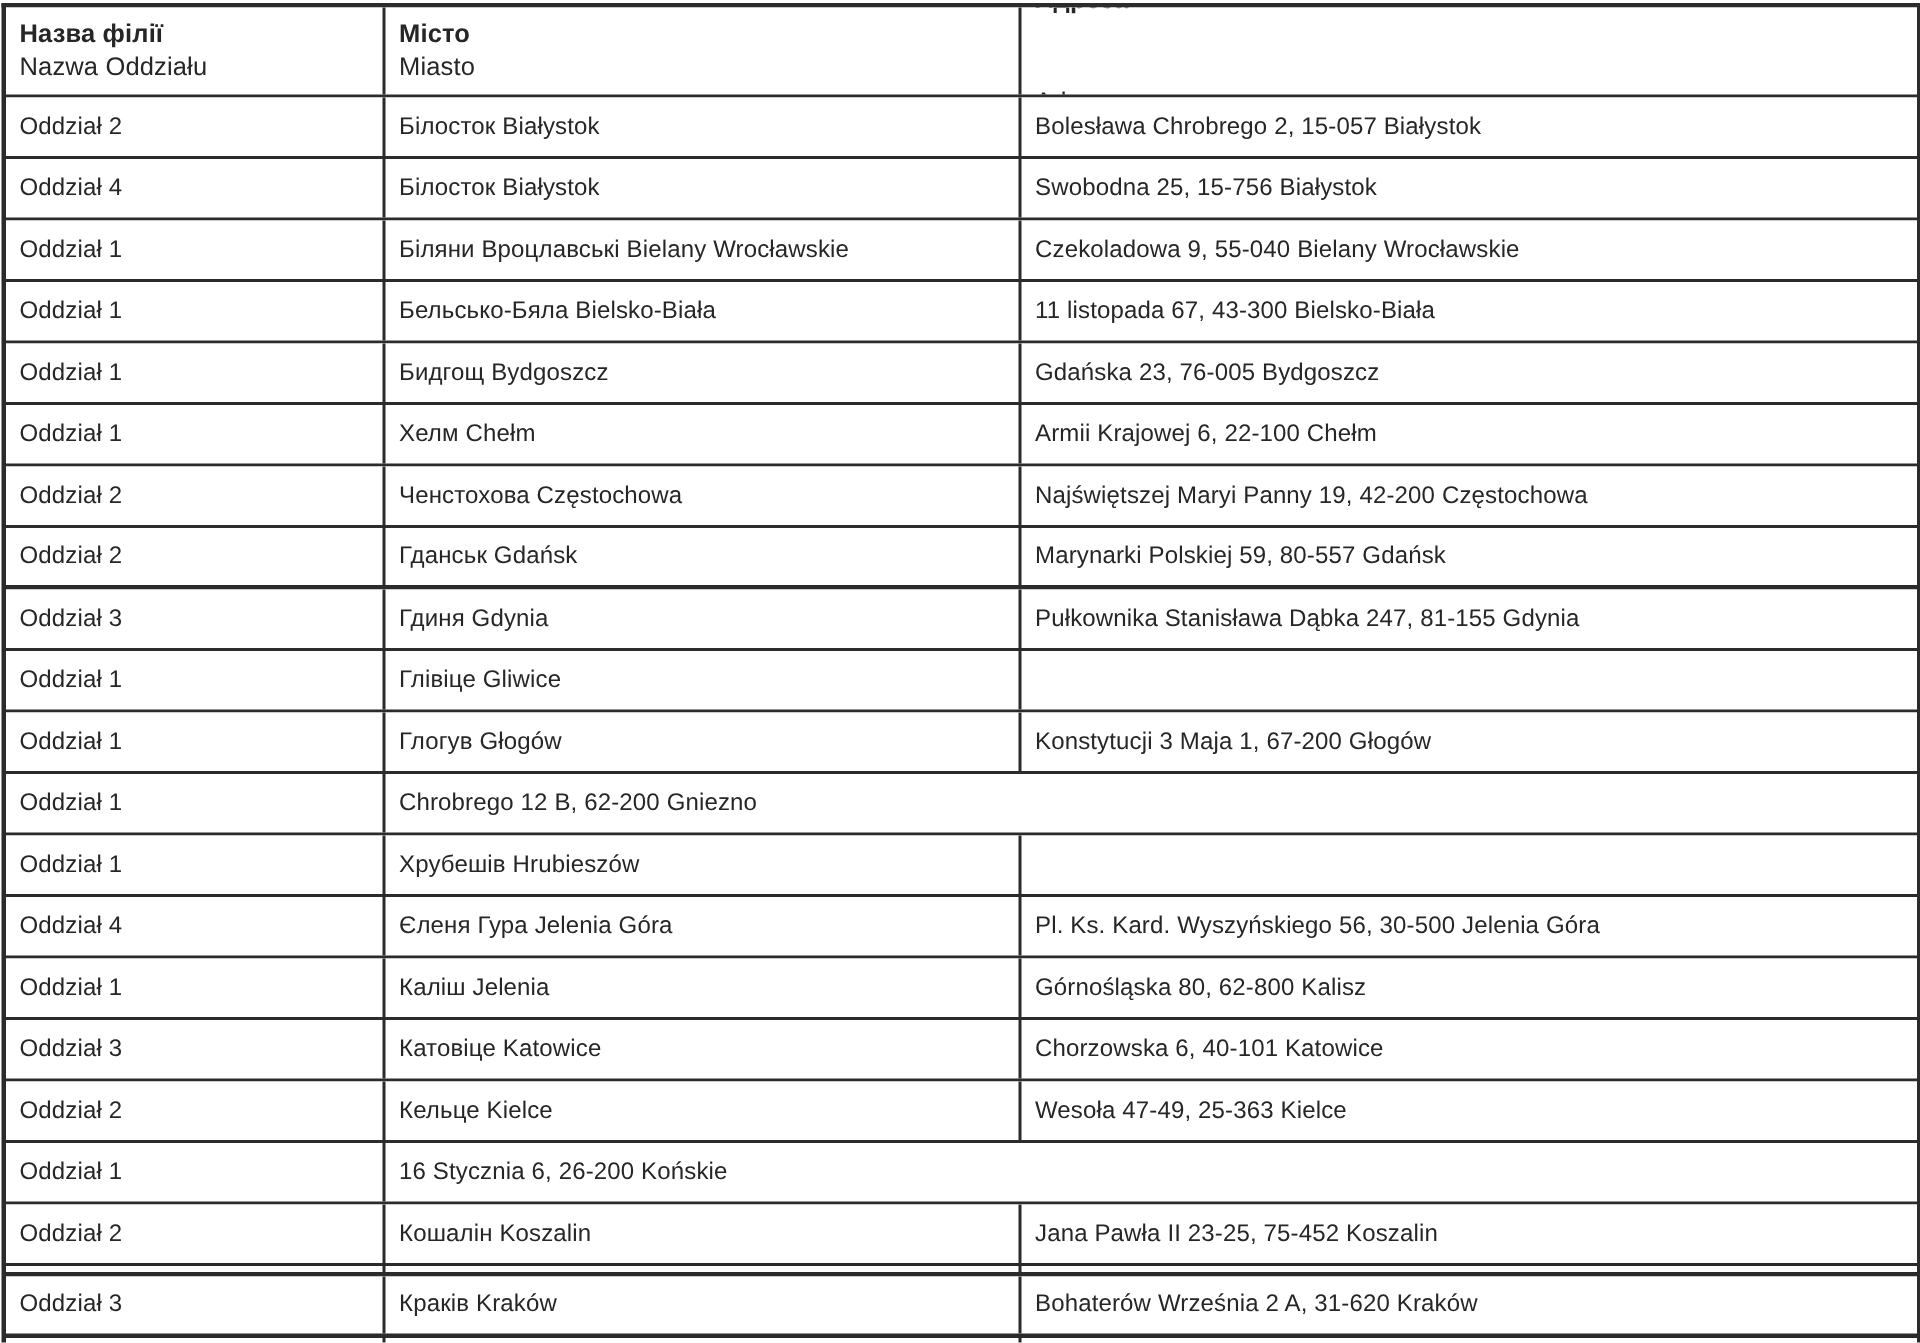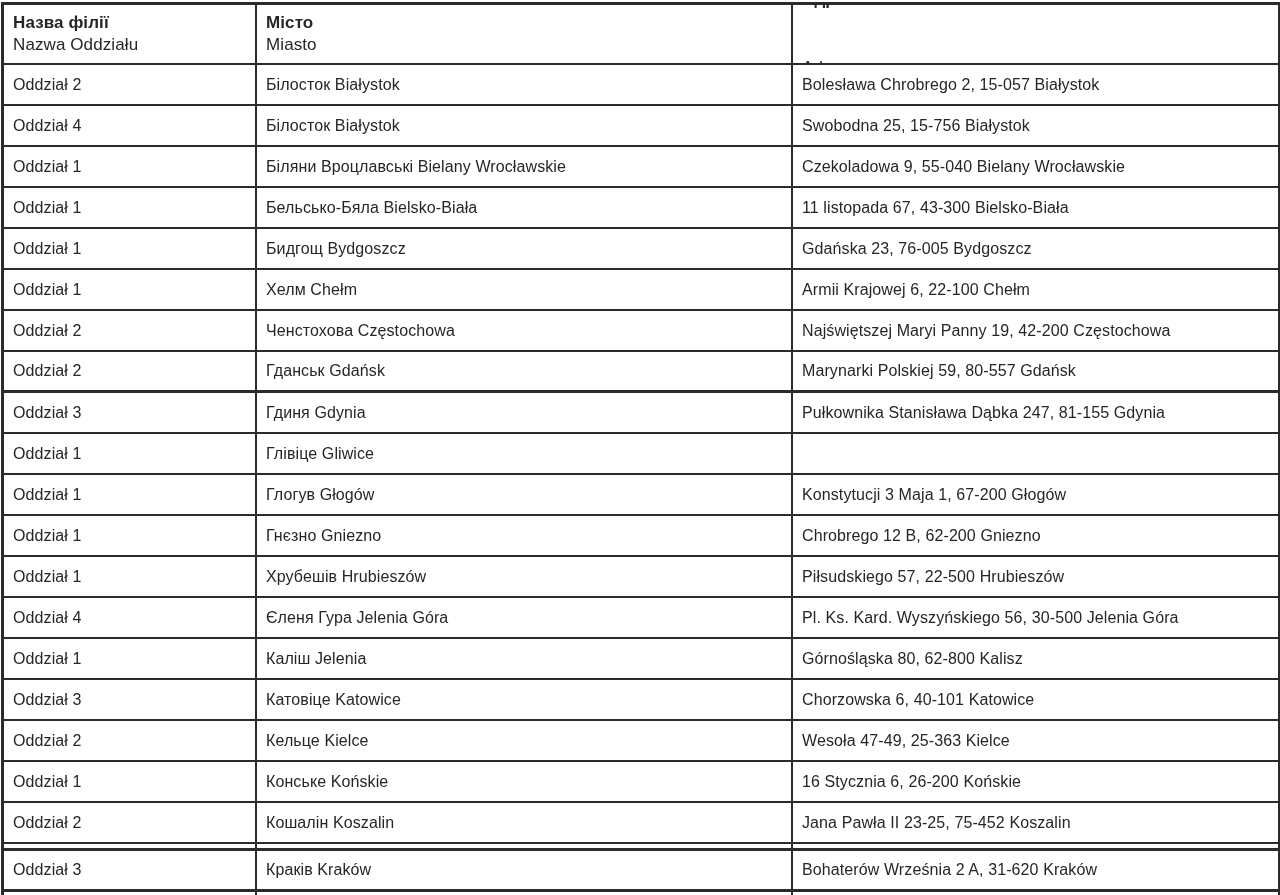--- a/index.html
+++ b/index.html
@@ -57,21 +57,21 @@
     display: flex;
     align-items: center;
     padding-left: 9px;
     padding-right: 6px;
     font-size: 16px;
     letter-spacing: 0.1px;
     overflow: hidden;
     white-space: nowrap;
   }
   .c1 { width: 253px; border-right: 2px solid #2b2b2b; }
-  .c2 { width: 536px; border-right: 2px solid #2b2b2b; }
+  .c2 { width: 424px; border-right: 2px solid #2b2b2b; }
   .c3 { flex: 1; gap: 46px; }
   .header-row .cell {
     flex-direction: column;
     align-items: flex-start;
     justify-content: center;
     line-height: 1.3;
     font-size: 17px;
   }
   .h-uk { font-weight: bold; }
   .h-pl { font-weight: normal; }
@@ -150,27 +150,25 @@
           <div class="cell c1">Oddział 1</div>
           <div class="cell c2">Глівіце Gliwice</div>
         </div>
         <div class="row">
           <div class="cell c1">Oddział 1</div>
           <div class="cell c2">Глогув Głogów</div>
           <div class="cell c3">Konstytucji 3 Maja 1, 67-200 Głogów</div>
         </div>
         <div class="row">
           <div class="cell c1">Oddział 1</div>
-          <div class="cell c2">Гнєзно Gniezno</div>
           <div class="cell c3">Chrobrego 12 B, 62-200 Gniezno</div>
         </div>
         <div class="row">
           <div class="cell c1">Oddział 1</div>
           <div class="cell c2">Хрубешів Hrubieszów</div>
-          <div class="cell c3">Piłsudskiego 57, 22-500 Hrubieszów</div>
         </div>
         <div class="row">
           <div class="cell c1">Oddział 4</div>
           <div class="cell c2">Єленя Гура Jelenia Góra</div>
           <div class="cell c3">Pl. Ks. Kard. Wyszyńskiego 56, 30-500 Jelenia Góra</div>
         </div>
         <div class="row">
           <div class="cell c1">Oddział 1</div>
           <div class="cell c2">Каліш Jelenia</div>
           <div class="cell c3">Górnośląska 80, 62-800 Kalisz</div>
@@ -180,21 +178,20 @@
           <div class="cell c2">Катовіце Katowice</div>
           <div class="cell c3">Chorzowska 6, 40-101 Katowice</div>
         </div>
         <div class="row">
           <div class="cell c1">Oddział 2</div>
           <div class="cell c2">Кельце Kielce</div>
           <div class="cell c3">Wesoła 47-49, 25-363 Kielce</div>
         </div>
         <div class="row">
           <div class="cell c1">Oddział 1</div>
-          <div class="cell c2">Конське Końskie</div>
           <div class="cell c3">16 Stycznia 6, 26-200 Końskie</div>
         </div>
         <div class="row">
           <div class="cell c1">Oddział 2</div>
           <div class="cell c2">Кошалін Koszalin</div>
           <div class="cell c3">Jana Pawła II 23-25, 75-452 Koszalin</div>
         </div>
         <div class="spacer-row">
           <div class="cell c1"></div>
           <div class="cell c2"></div>

